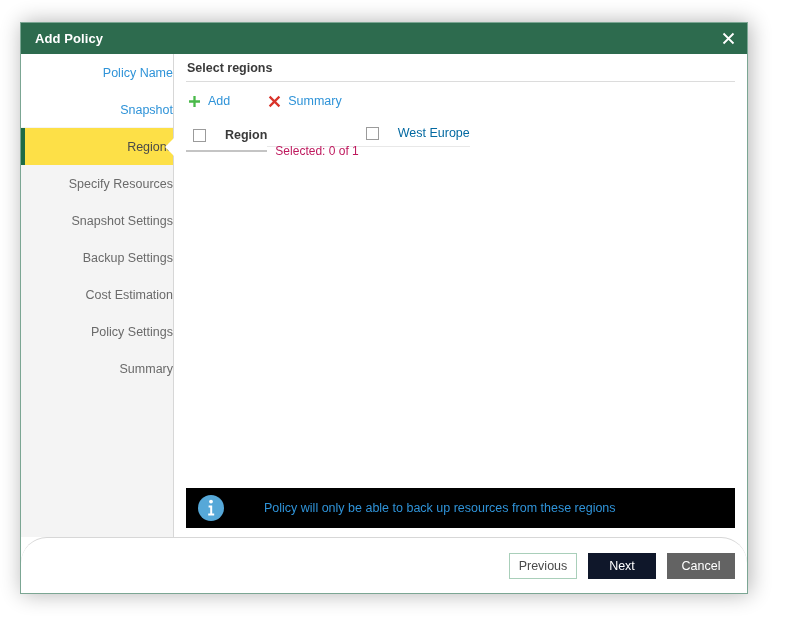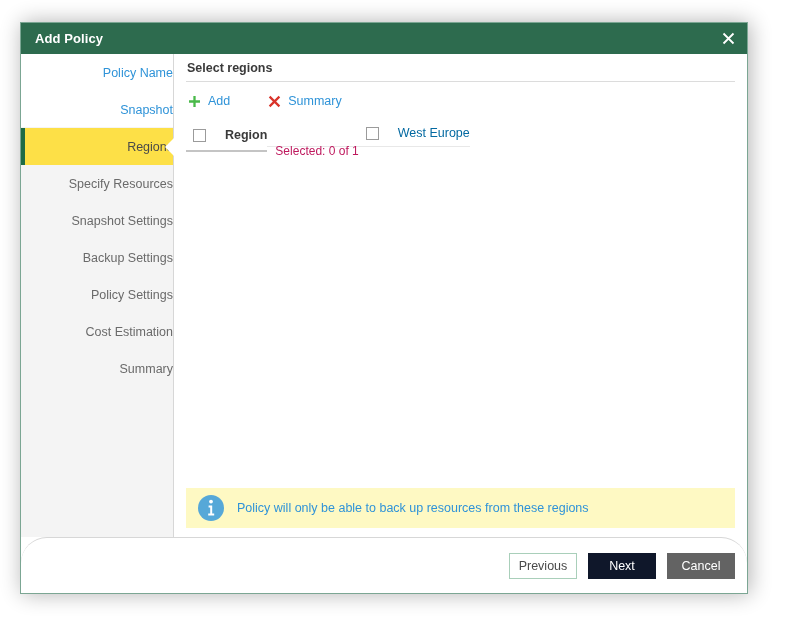--- a/index.html
+++ b/index.html
@@ -238,25 +238,26 @@
     box-sizing: border-box;
     display: block;
     cursor: pointer;
     flex: 0 0 auto;
   }
 
   
   #info-bar {
     flex: 0 0 auto;
     height: 40px;
-    background: #fef9c3;
+    background: #000000;
     display: flex;
     align-items: center;
     padding-left: 12px;
     margin-bottom: 9px;
+    gap: 27px;
   }
   #info-bar .info-text {
     font-size: 12.5px;
     color: #2f93d8;
     margin-left: 13px;
   }
 
   
   #dialog-footer {
     flex: 0 0 auto;
@@ -332,24 +333,24 @@
           <div class="nav-item">
             <span class="nav-label">Specify Resources</span>
           </div>
           <div class="nav-item">
             <span class="nav-label">Snapshot Settings</span>
           </div>
           <div class="nav-item">
             <span class="nav-label">Backup Settings</span>
           </div>
           <div class="nav-item">
+            <span class="nav-label">Cost Estimation</span>
+          </div>
+          <div class="nav-item">
             <span class="nav-label">Policy Settings</span>
-          </div>
-          <div class="nav-item">
-            <span class="nav-label">Cost Estimation</span>
           </div>
           <div class="nav-item">
             <span class="nav-label">Summary</span>
           </div>
         </div>
     </div>
 
     <div id="content-panel">
 
       <div id="content-header">

